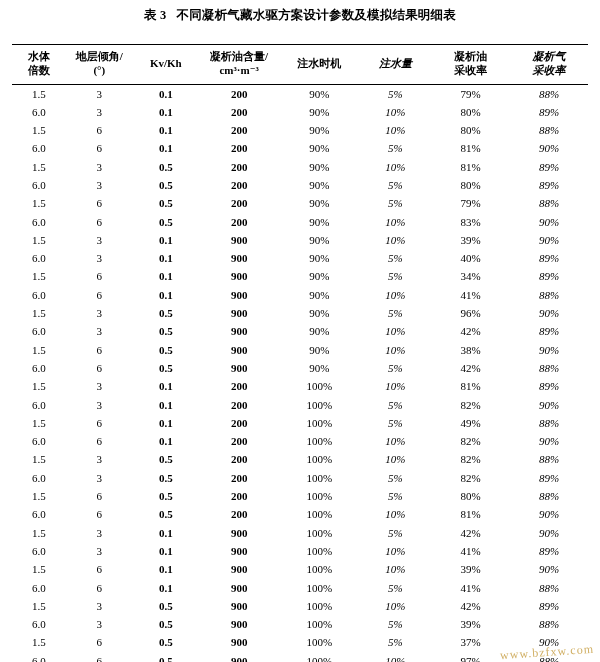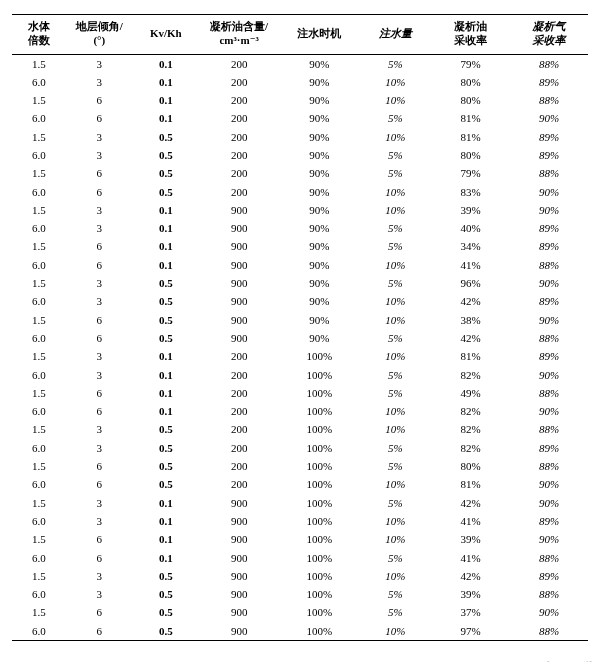--- a/index.html
+++ b/index.html
@@ -71,21 +71,21 @@
     line-height: 1.3;
     border: none;
     font-family: "Liberation Serif", "DejaVu Serif", serif;
   }
   table.data tbody tr:last-child td {
     border-bottom: 1.6px solid #000;
   }
   .col-0 { width: 9.2%; }
   .col-1 { width: 11.5%; }
   .col-2 { width: 11.5%; font-weight: bold; }
-  .col-3 { width: 14.0%; }
+  .col-3 { width: 14.0%; font-weight: bold; }
   .col-4 { width: 14.0%; }
   .col-5 { width: 12.5%; font-style: italic; }
   .col-6 { width: 13.7%; }
   .col-7 { width: 13.6%; font-style: italic; }
   .hdr-line { display: block; }
   .watermark {
     position: absolute;
     right: 6px;
     bottom: 2px;
     font-size: 12px;
@@ -95,20 +95,24 @@
     opacity: 0.85;
     transform: rotate(-4deg);
     pointer-events: none;
   }
 </style>
 </head>
 <body>
 
 <div class="page">
 
+  <div class="title-row">
+    <span class="title-label">表 3</span>
+    <span class="title-text">不同凝析气藏水驱方案设计参数及模拟结果明细表</span>
+  </div>
 
   <table class="data">
     <thead>
       <tr>
         <th class="hdr col-0">
           <span class="hdr-line">水体</span>
           <span class="hdr-line">倍数</span>
         </th>
         <th class="hdr col-1">
           <span class="hdr-line">地层倾角/</span>

